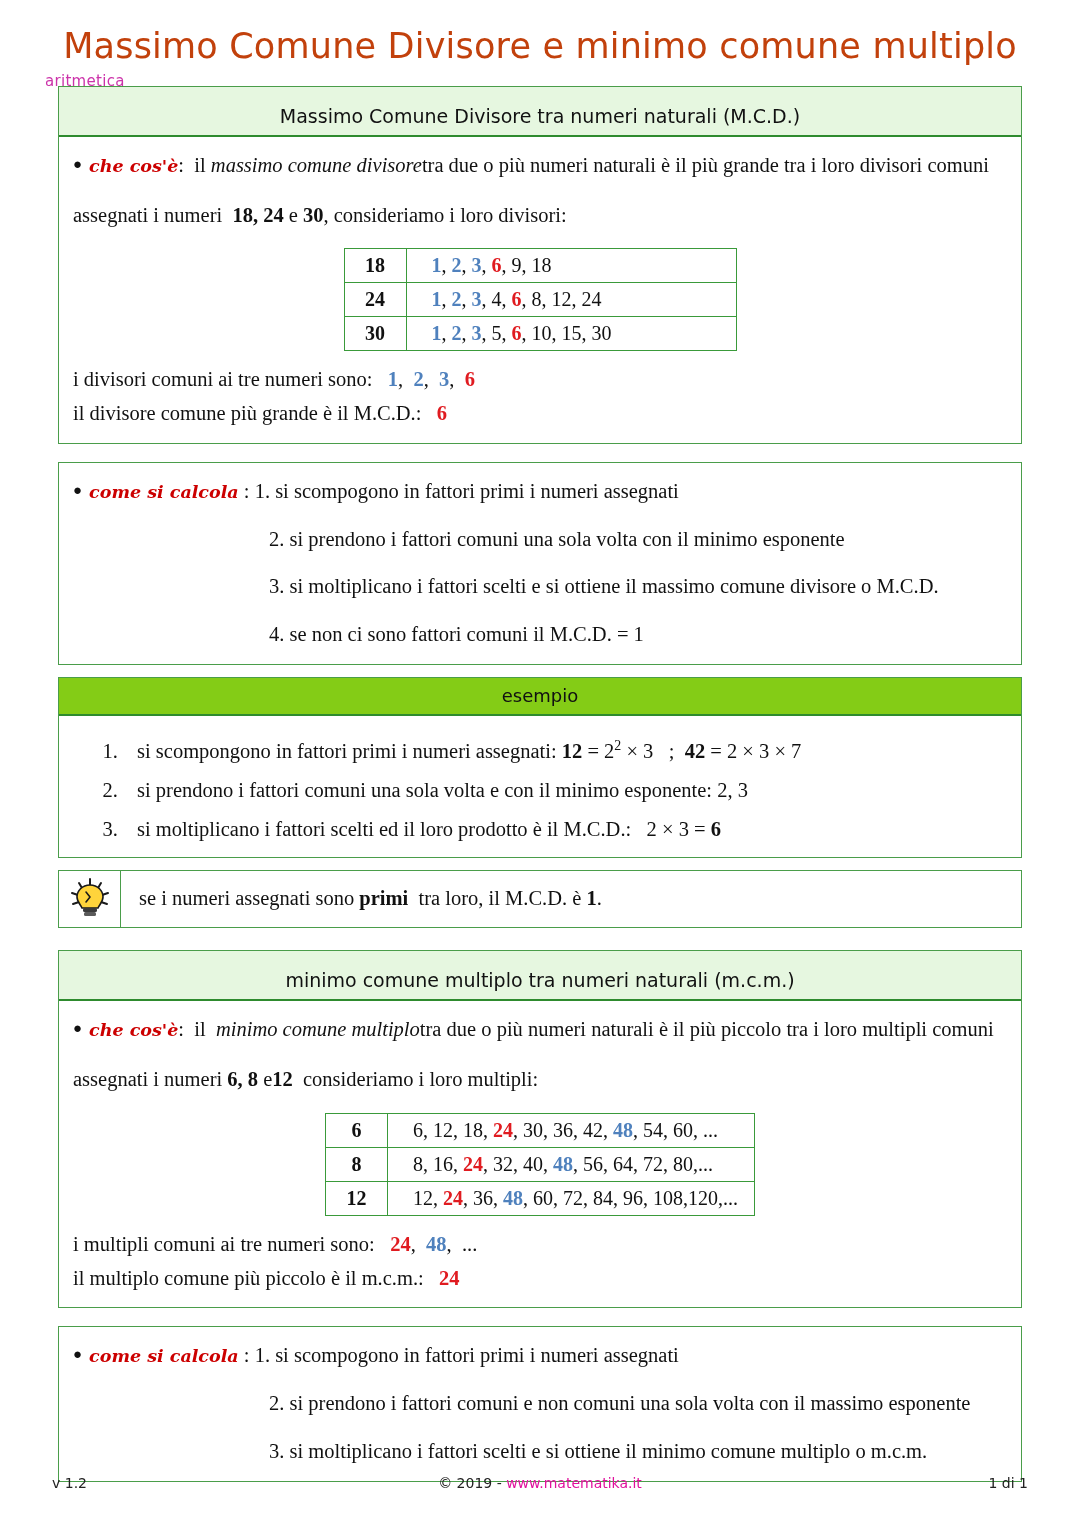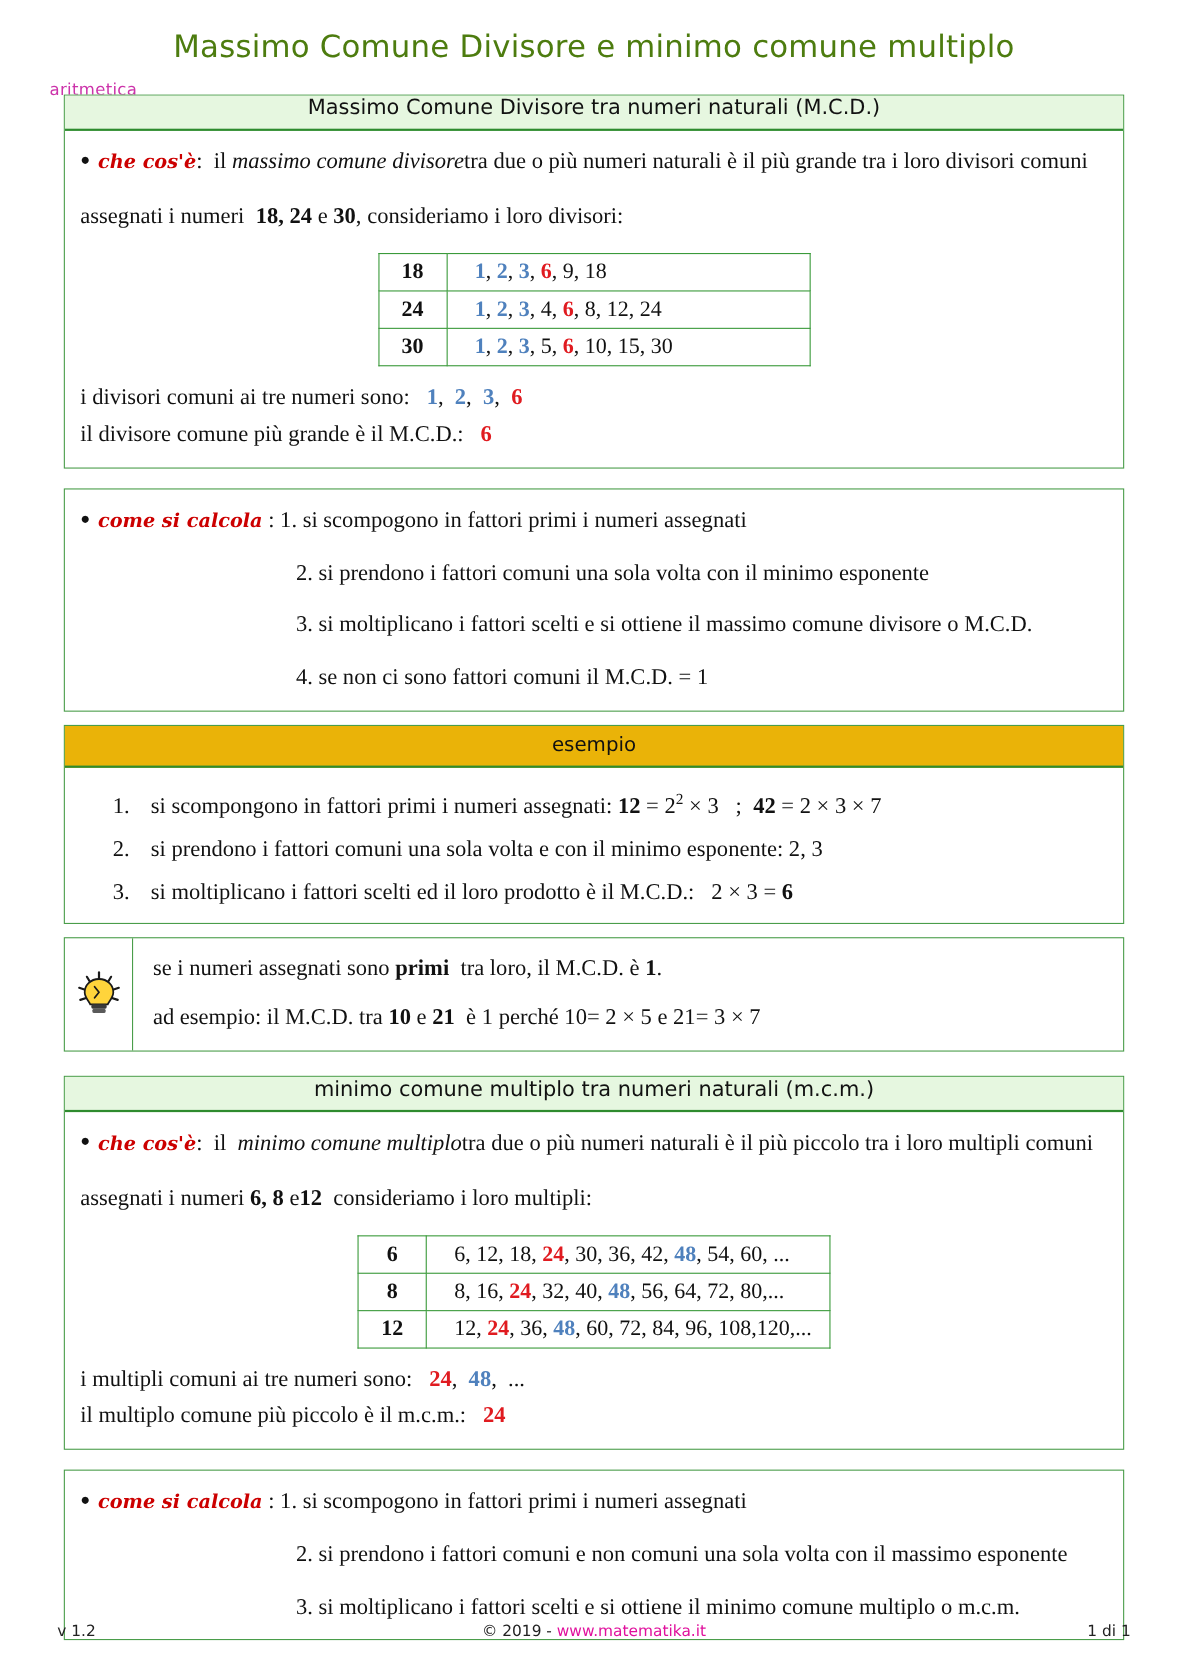--- a/index.html
+++ b/index.html
@@ -29,22 +29,22 @@
     letter-spacing: 0.3px;
     margin-top: 28px;
   }
   .doc-title {
     position: absolute;
     left: 0;
     right: 0;
     top: 26px;
     text-align: center;
     font-family: "DejaVu Sans", sans-serif;
-    font-size: 28px;
-    color: #4d7c0f;
+    font-size: 35px;
+    color: #c2410c;
     letter-spacing: 0.2px;
   }
 
   
   .wrap {
     position: absolute;
     left: 58px;
     width: 964px;
   }
   .box {
@@ -52,24 +52,24 @@
     background: #ffffff;
     margin-bottom: 12px;
   }
   .band {
     background: #e6f7e0;
     border-bottom: 2.5px solid #2e8b2e;
     text-align: center;
     font-family: "DejaVu Sans", sans-serif;
     font-size: 19px;
     color: #111111;
-    padding: 0 0 8px 0;
+    padding: 18px 0 8px 0;
   }
   .band-yellow {
-    background: #eab308;
+    background: #84cc16;
     border-bottom: 2.5px solid #2e8b2e;
     border-top: none;
     text-align: center;
     font-family: "DejaVu Sans", sans-serif;
     font-size: 18px;
     color: #111111;
     padding: 7px 0 8px 0;
   }
   .body-pad { padding: 14px 14px 14px 14px; }
 
@@ -278,27 +278,20 @@
         <path d="M17 15 L21 20 L17 25" fill="none" stroke="#1a1a1a" stroke-width="1.6" stroke-linecap="round" stroke-linejoin="round"></path>
       </svg>
     </div>
     <div class="tip-body">
       <div class="line">
         <span>se i numeri assegnati sono</span>
         <span class="b">primi</span>&nbsp;
         <span>tra loro, il M.C.D. è</span>
         <span class="b">1</span><span>.</span>
       </div>
-      <div class="line" style="margin-top:16px;">
-        <span>ad esempio: il M.C.D. tra</span>
-        <span class="b">10</span>
-        <span>e</span>
-        <span class="b">21</span>&nbsp;
-        <span>è 1 perché  10= 2 × 5   e   21= 3 × 7</span>
-      </div>
     </div>
   </div>
 
   <div class="box" style="margin-top:22px;">
     <div class="band">minimo comune multiplo tra numeri naturali (m.c.m.)</div>
     <div class="body-pad">
 
       <div class="line bullet-row">
         <span class="dot">●</span>
         <span>

